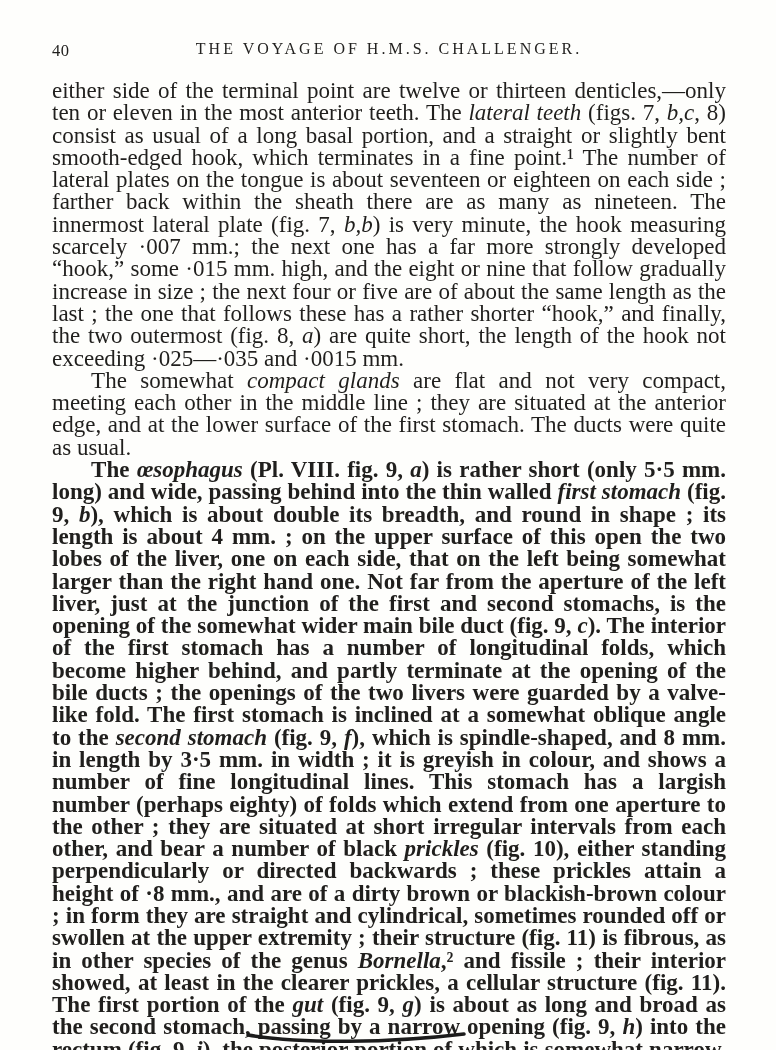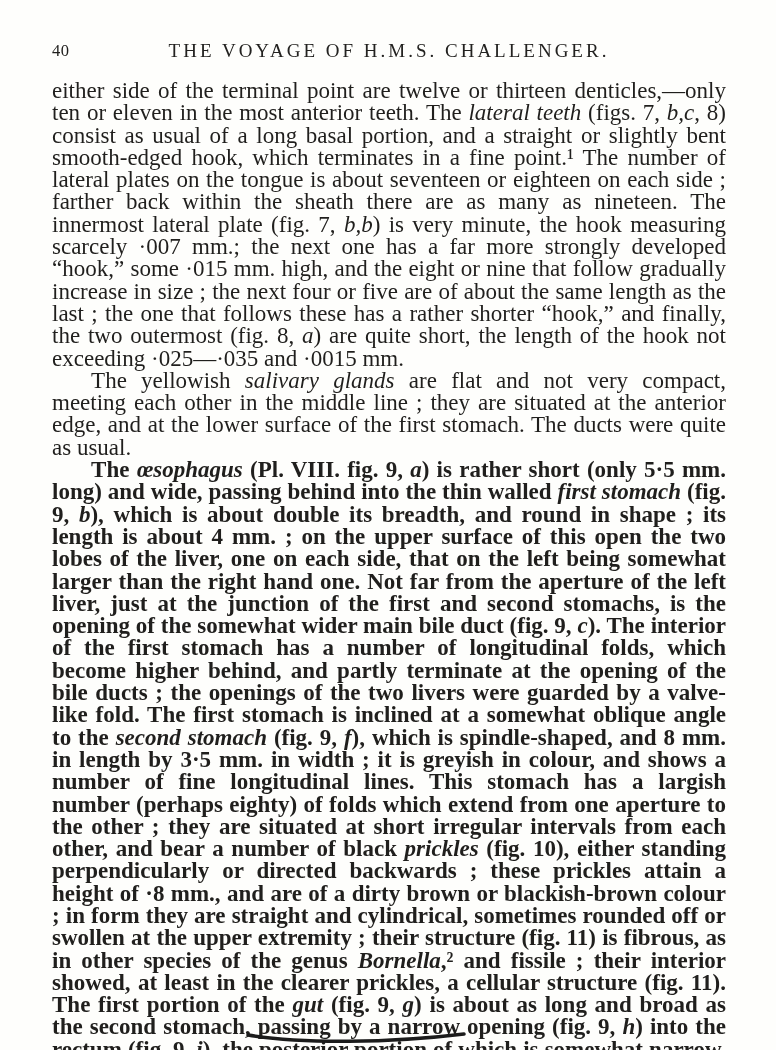--- a/index.html
+++ b/index.html
@@ -26,21 +26,21 @@
   .page-number {
     position: absolute;
     left: 0;
     top: 1px;
     font-size: 16.5px;
     letter-spacing: 0.5px;
   }
   .running-title {
     display: block;
     text-align: center;
-    font-size: 19px;
+    font-size: 16px;
     letter-spacing: 3px;
     font-weight: normal;
     color: #232220;
   }
   .body-text {
     font-size: 23px;
     line-height: 22.3px;
     text-align: justify;
     color: #201f1d;
   }
@@ -82,21 +82,21 @@
 
 <div class="page">
 
   <div class="page-header">
     <span class="page-number">40</span>
     <span class="running-title">THE VOYAGE OF H.M.S. CHALLENGER.</span>
   </div>
 
   <div class="body-text">
     <p class="para no-indent"><span>either side of the terminal point are twelve or thirteen denticles,—only ten or eleven in the most anterior teeth.  The </span><em>lateral teeth</em><span> (figs. 7, </span><em>b,c</em><span>, 8) consist as usual of a long basal portion, and a straight or slightly bent smooth-edged hook, which terminates in a fine point.¹  The number of lateral plates on the tongue is about seventeen or eighteen on each side ; farther back within the sheath there are as many as nineteen.  The innermost lateral plate (fig. 7, </span><em>b,b</em><span>) is very minute, the hook measuring scarcely ·007 mm.; the next one has a far more strongly developed “hook,” some ·015 mm. high, and the eight or nine that follow gradually increase in size ; the next four or five are of about the same length as the last ; the one that follows these has a rather shorter “hook,” and finally, the two outermost (fig. 8, </span><em>a</em><span>) are quite short, the length of the hook not exceeding ·025—·035 and ·0015 mm.</span></p>
-    <p class="para"><span>The yellowish </span><em>salivary glands</em><span> are flat and not very compact, meeting each other in the middle line ; they are situated at the anterior edge, and at the lower surface of the first stomach.  The ducts were quite as usual.</span></p>
+    <p class="para"><span>The somewhat </span><em>compact glands</em><span> are flat and not very compact, meeting each other in the middle line ; they are situated at the anterior edge, and at the lower surface of the first stomach.  The ducts were quite as usual.</span></p>
     <p class="para continued"><span>The </span><em>œsophagus</em><span> (Pl. VIII. fig. 9, </span><em>a</em><span>) is rather short (only 5·5 mm. long) and wide, passing behind into the thin walled </span><em>first stomach</em><span> (fig. 9, </span><em>b</em><span>), which is about double its breadth, and round in shape ; its length is about 4 mm. ; on the upper surface of this open the two lobes of the liver, one on each side, that on the left being somewhat larger than the right hand one.  Not far from the aperture of the left liver, just at the junction of the first and second stomachs, is the opening of the somewhat wider main bile duct (fig. 9, </span><em>c</em><span>).  The interior of the first stomach has a number of longitudinal folds, which become higher behind, and partly terminate at the opening of the bile ducts ; the openings of the two livers were guarded by a valve-like fold.  The first stomach is inclined at a somewhat oblique angle to the </span><em>second stomach</em><span> (fig. 9, </span><em>f</em><span>), which is spindle-shaped, and 8 mm. in length by 3·5 mm. in width ; it is greyish in colour, and shows a number of fine longitudinal lines.  This stomach has a largish number (perhaps eighty) of folds which extend from one aperture to the other ; they are situated at short irregular intervals from each other, and bear a number of black </span><em>prickles</em><span> (fig. 10), either standing perpendicularly or directed backwards ; these prickles attain a height of ·8 mm., and are of a dirty brown or blackish-brown colour ; in form they are straight and cylindrical, sometimes rounded off or swollen at the upper extremity ; their structure (fig. 11) is fibrous, as in other species of the genus </span><em>Bornella</em><span>,² and fissile ; their interior showed, at least in the clearer prickles, a cellular structure (fig. 11).  The first portion of the </span><em>gut</em><span> (fig. 9, </span><em>g</em><span>) is about as long and broad as the second stomach, passing by a narrow opening (fig. 9, </span><em>h</em><span>) into the rectum (fig. 9, </span><em>i</em><span>), the posterior portion of which is somewhat narrow, and opens on the anal papilla, behind the second section of the hermaphrodite gland ; the length of</span></p>
   </div>
 
 
   <div class="scan-artifact">
     <svg width="220" height="16">
       <path d="M2 5 C 55 14, 145 13, 218 4" stroke="#1b1b1b" stroke-width="3.5" fill="none" stroke-linecap="round"></path>
     </svg>
   </div>
 

